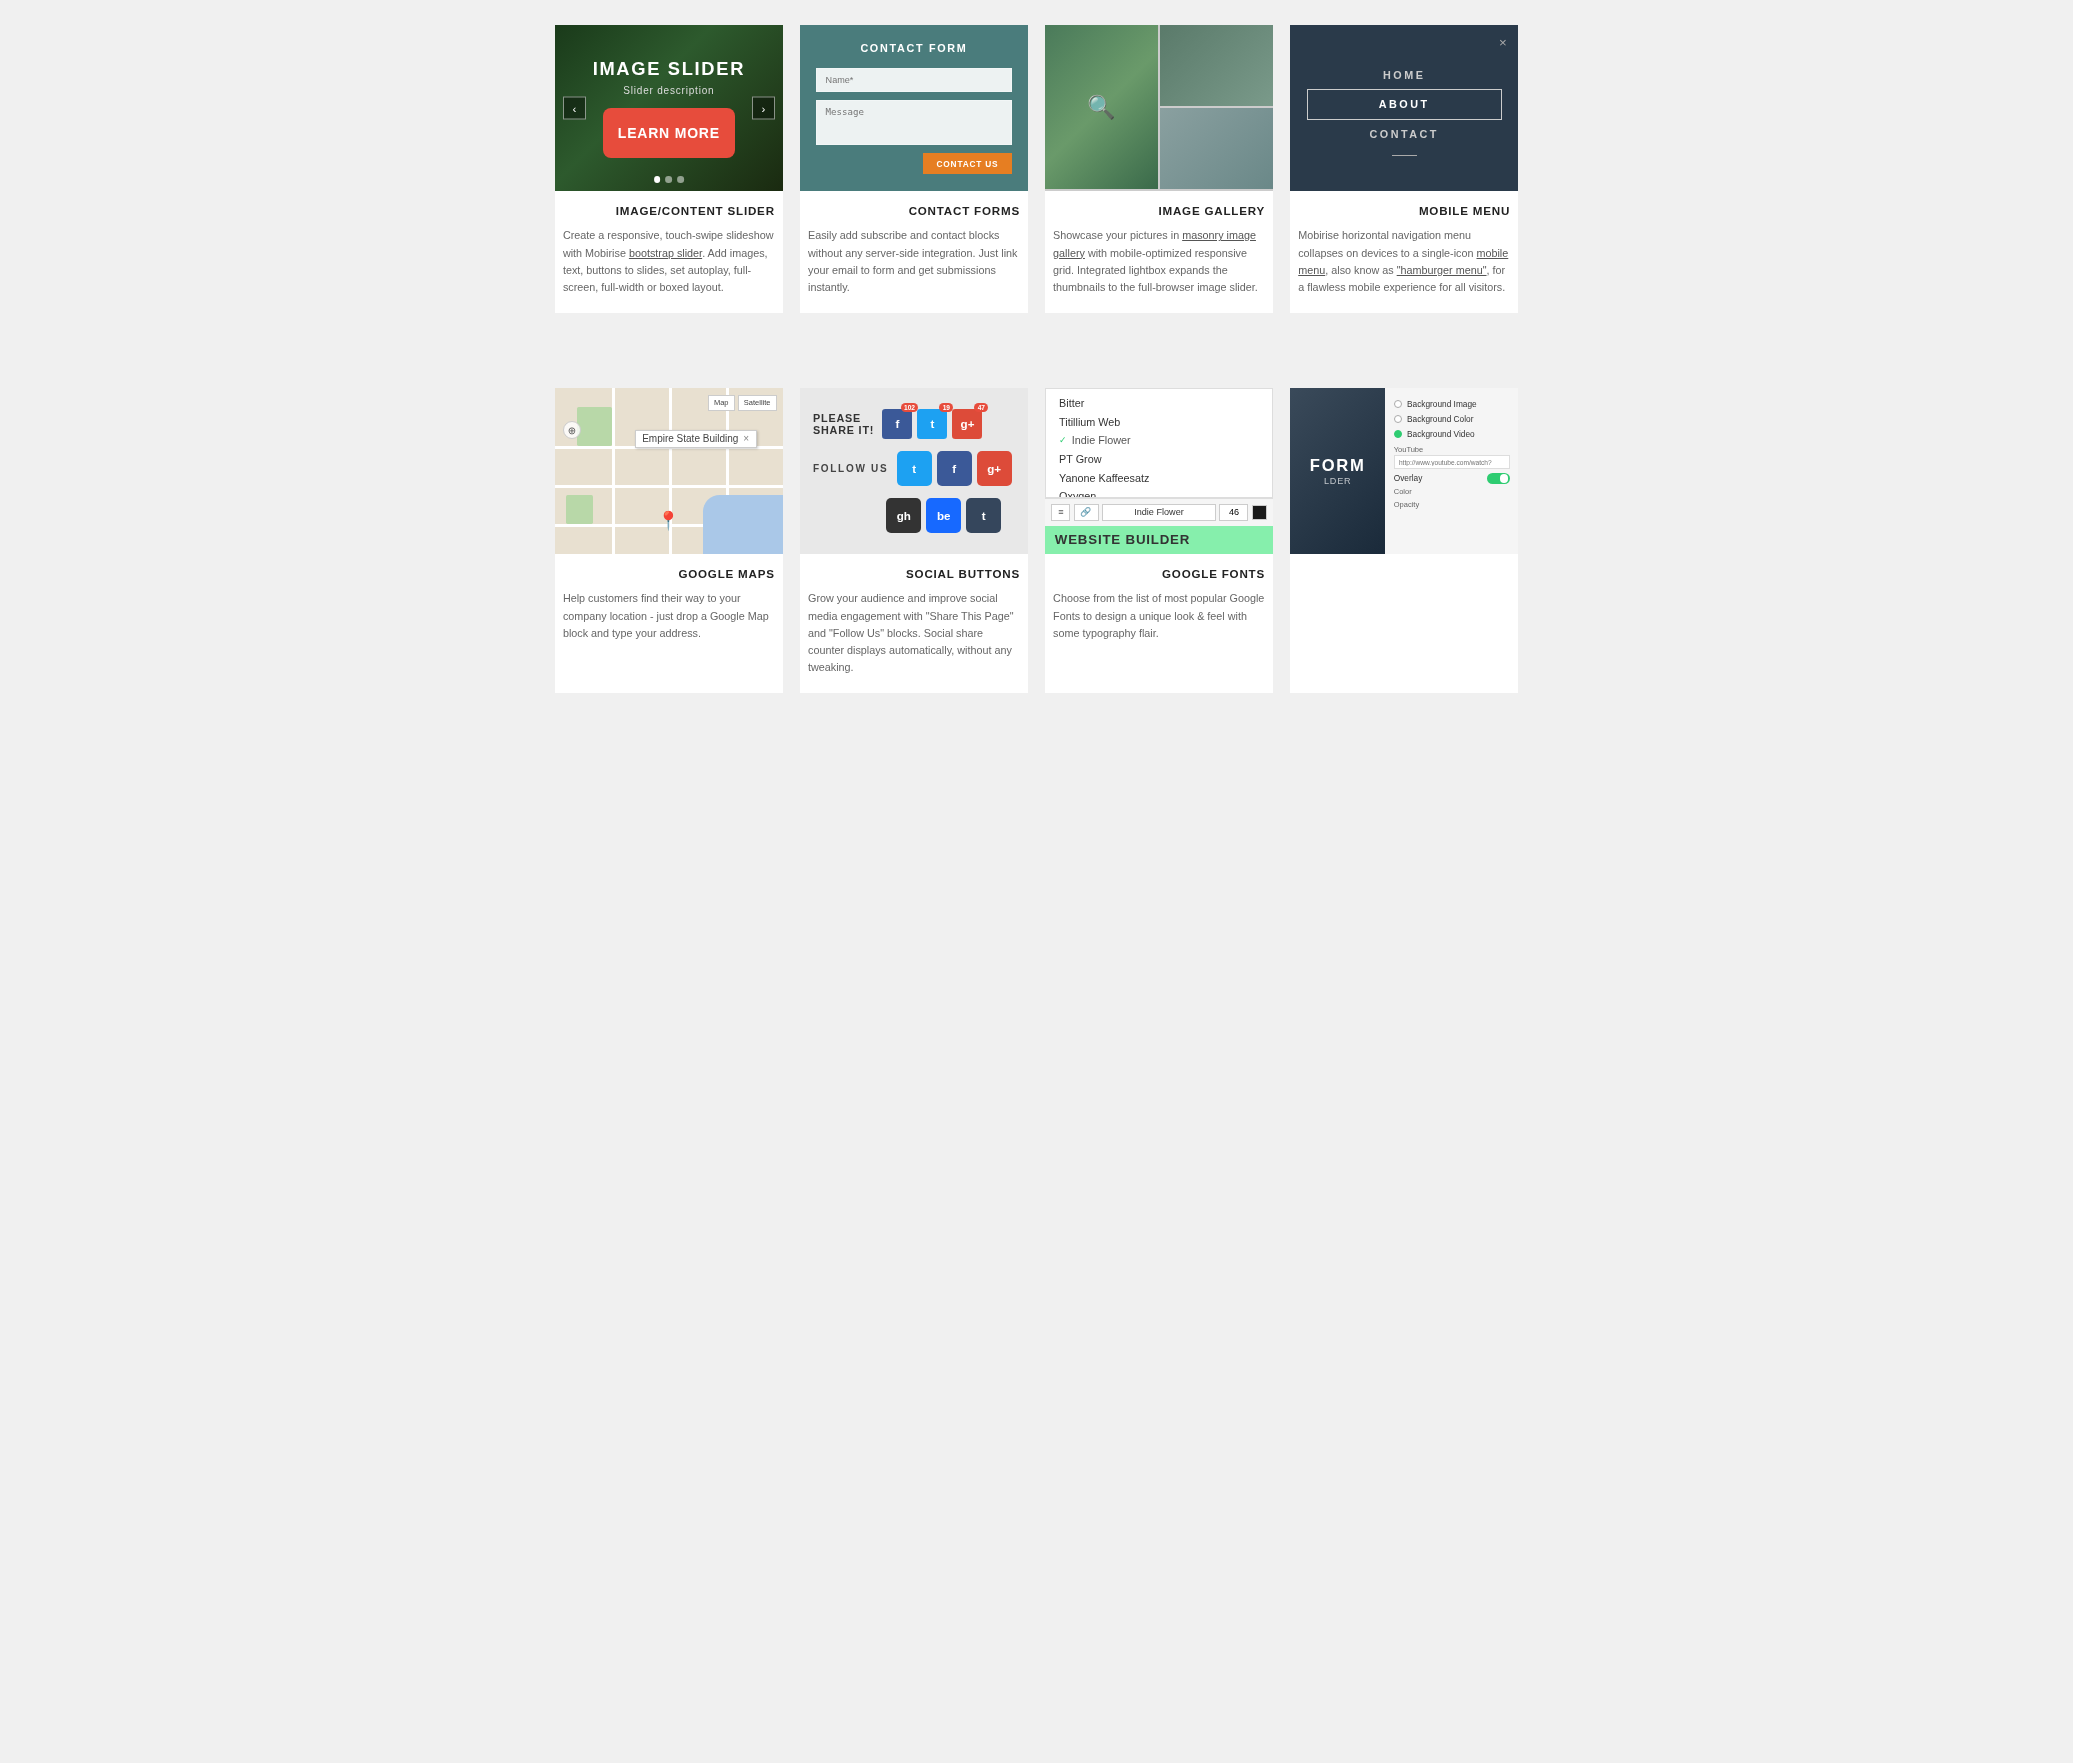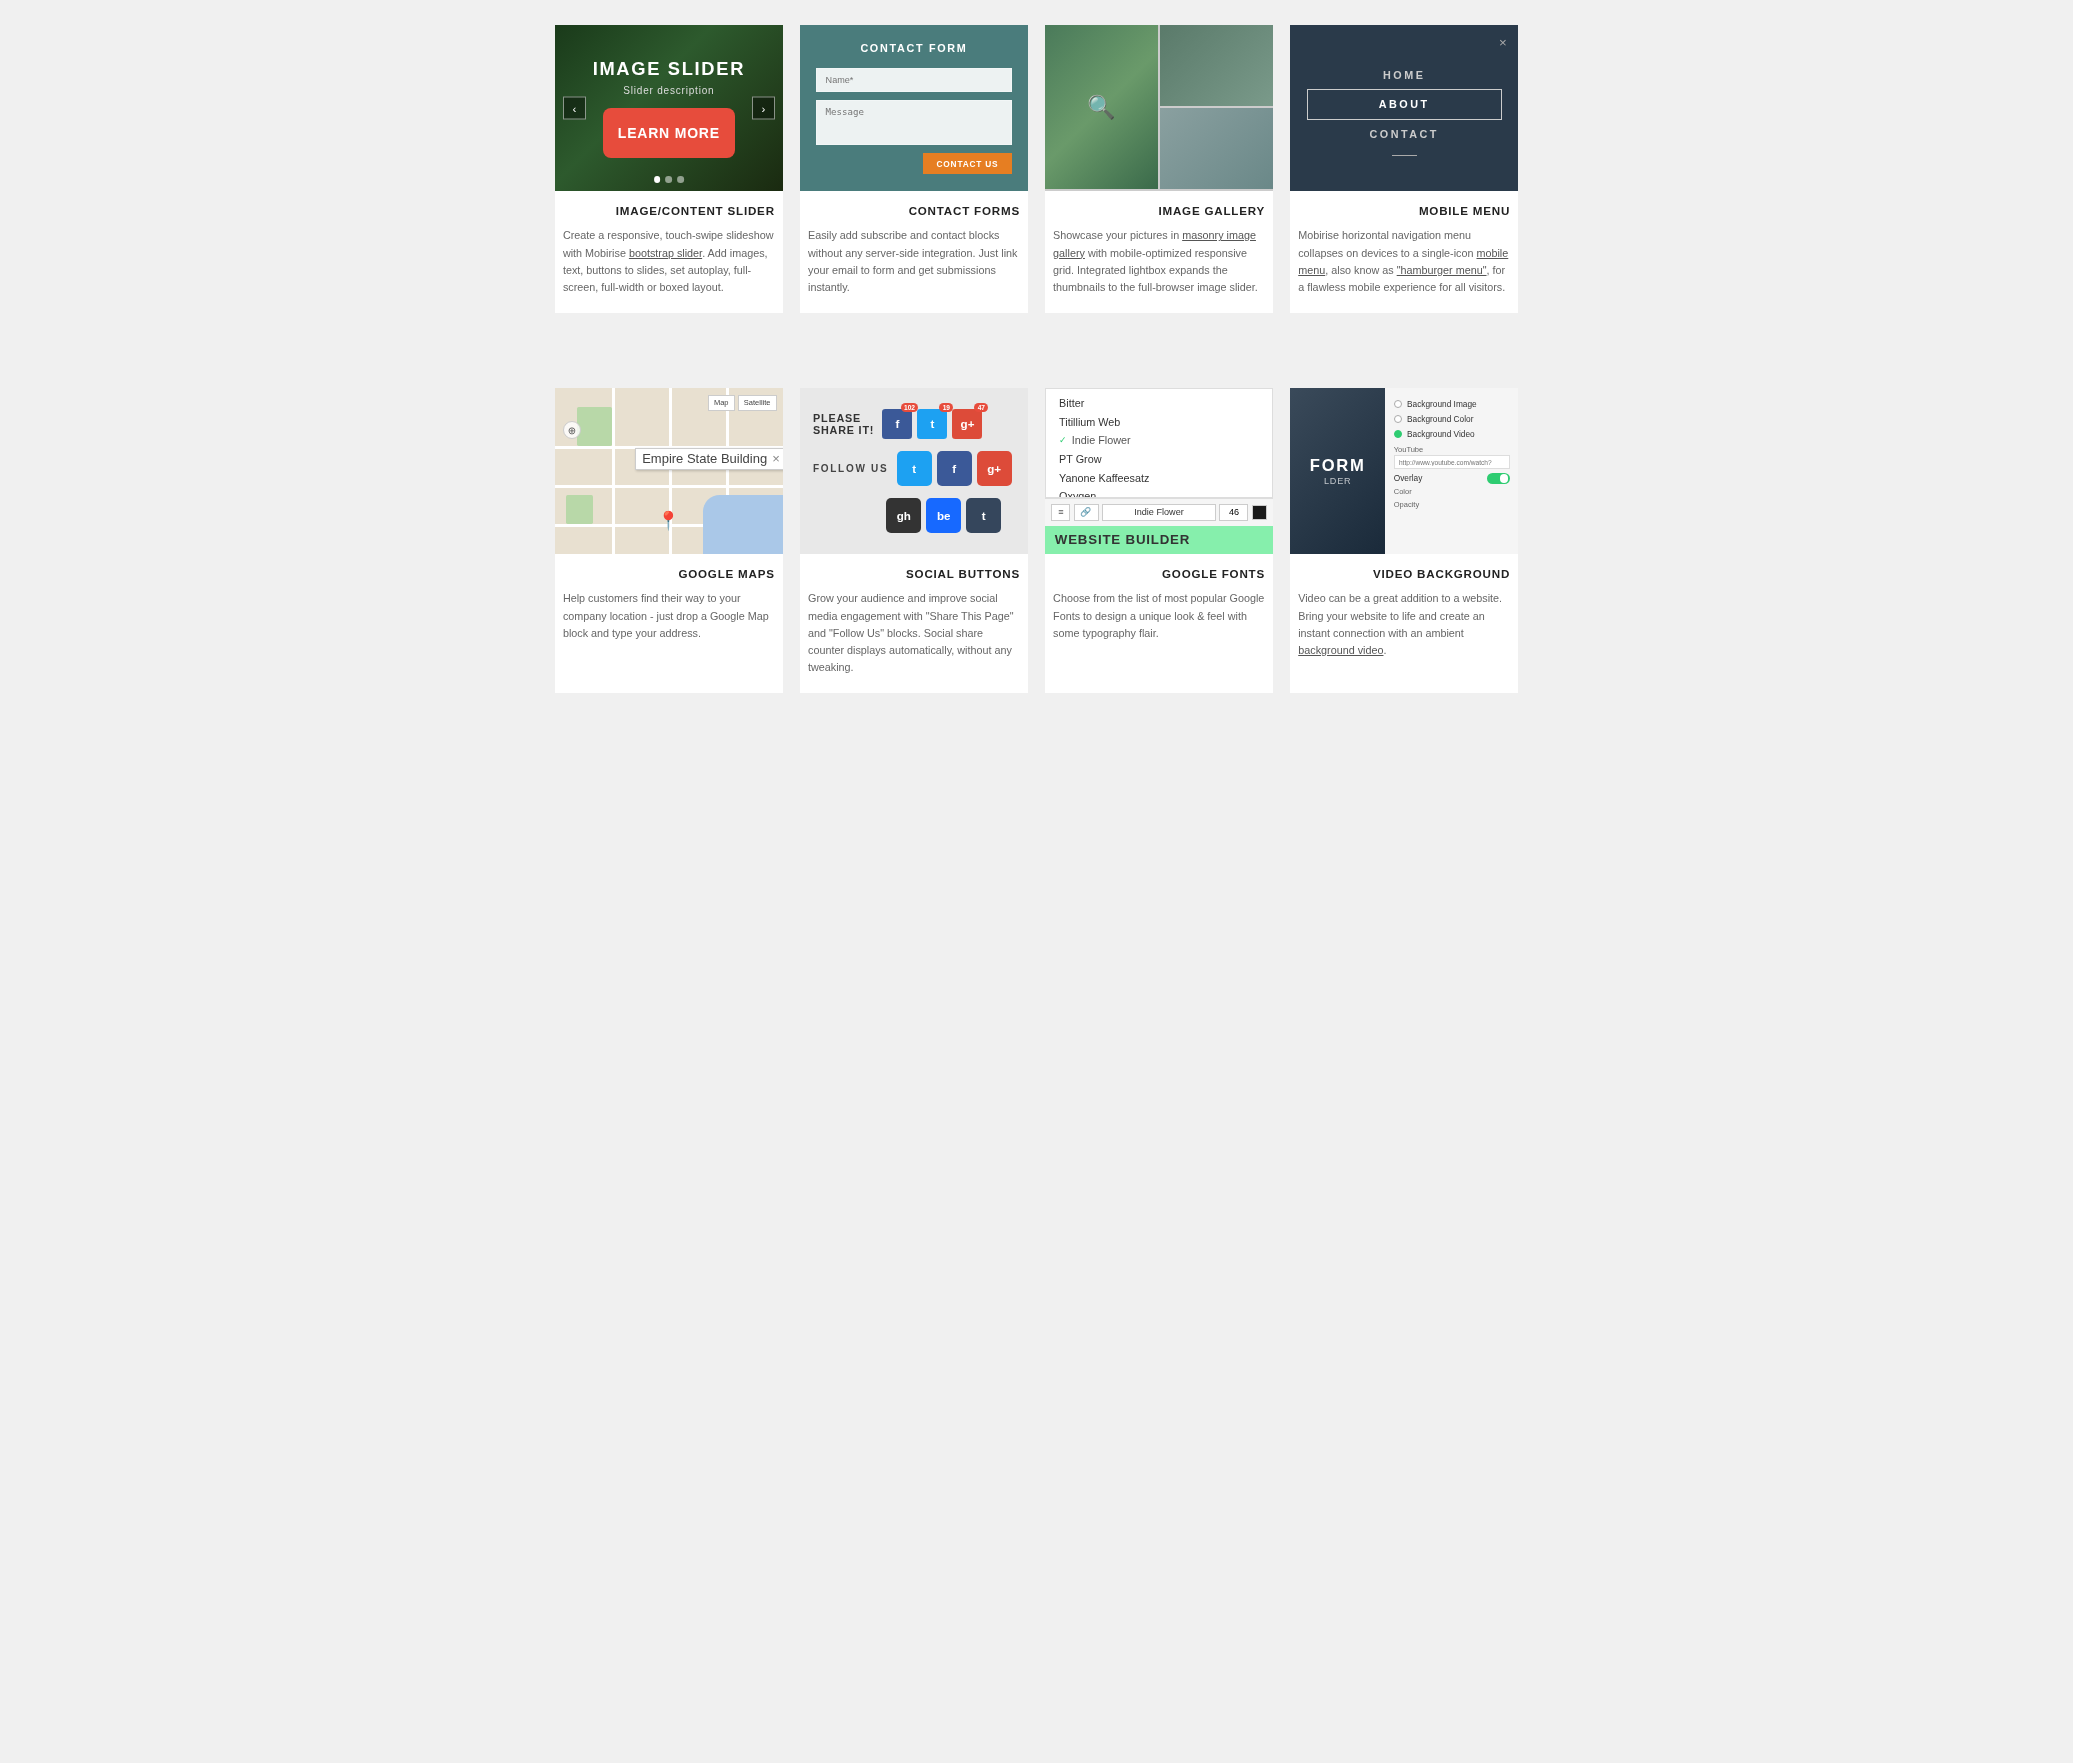--- a/index.html
+++ b/index.html
@@ -316,26 +316,26 @@
     .map-pin {
       position: absolute;
       bottom: 50px;
       left: 50%;
       transform: translateX(-50%);
       color: #e74c3c;
       font-size: 18.3px;
     }
     .map-label {
       position: absolute;
-      top: 60px;
+      top: 42px;
       left: 35%;
       background: #fff;
       border: 0.8px solid #ccc;
       padding: 2.5px 6.6px;
-      font-size: 13px;
+      font-size: 10px;
       white-space: nowrap;
       box-shadow: 0.8px 0.8px 2.5px rgba(0,0,0,0.2);
       text-align: center;
     }
     .map-label::after {
       content: '×';
       margin-left: 5px;
       color: #888;
     }
     .map-compass {
@@ -829,24 +829,18 @@
             <input class="video-url-input" type="text" placeholder="http://www.youtube.com/watch?" style="">
             <div class="toggle-row">
               <span>Overlay</span>
               <div class="toggle"></div>
             </div>
             <div class="video-section-label">Color</div>
             <div class="video-section-label">Opacity</div>
           </div>
         </div>
       </div>
-      <div class="card-body">
-        <div class="card-title">VIDEO BACKGROUND</div>
-        <div class="card-text">
-          <span>Video can be a great addition to a website. Bring your website to life and create an instant connection with an ambient </span><a href="#">background video</a><span>.</span>
-        </div>
-      </div>
     </div>
 
   </div>
 
 </div>
 
 
 </body></html>

